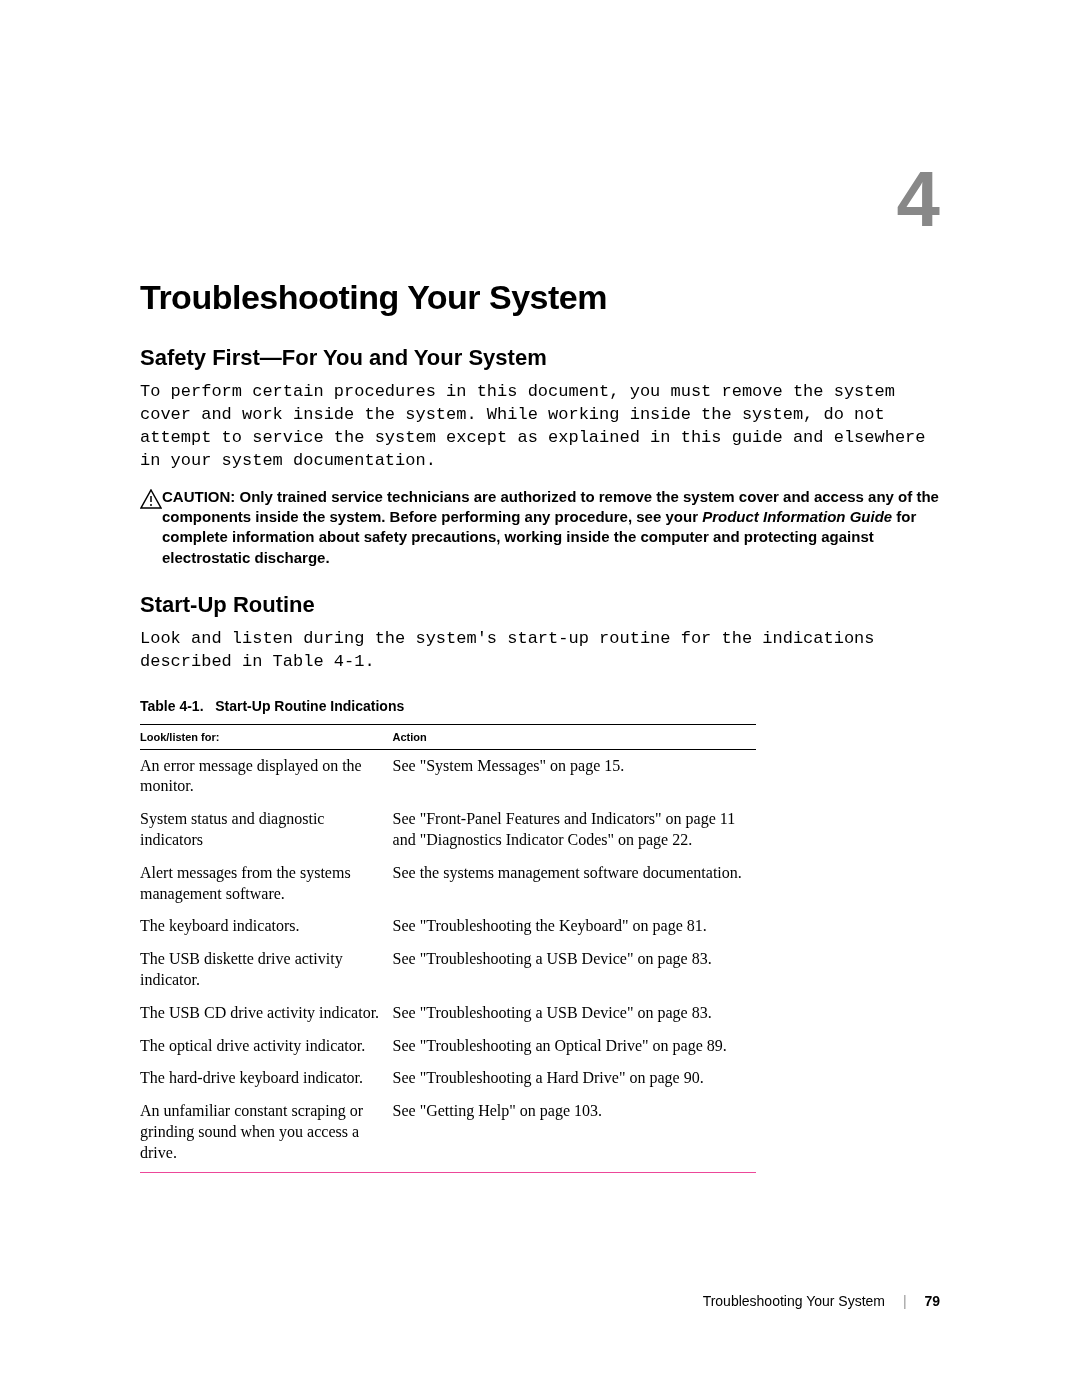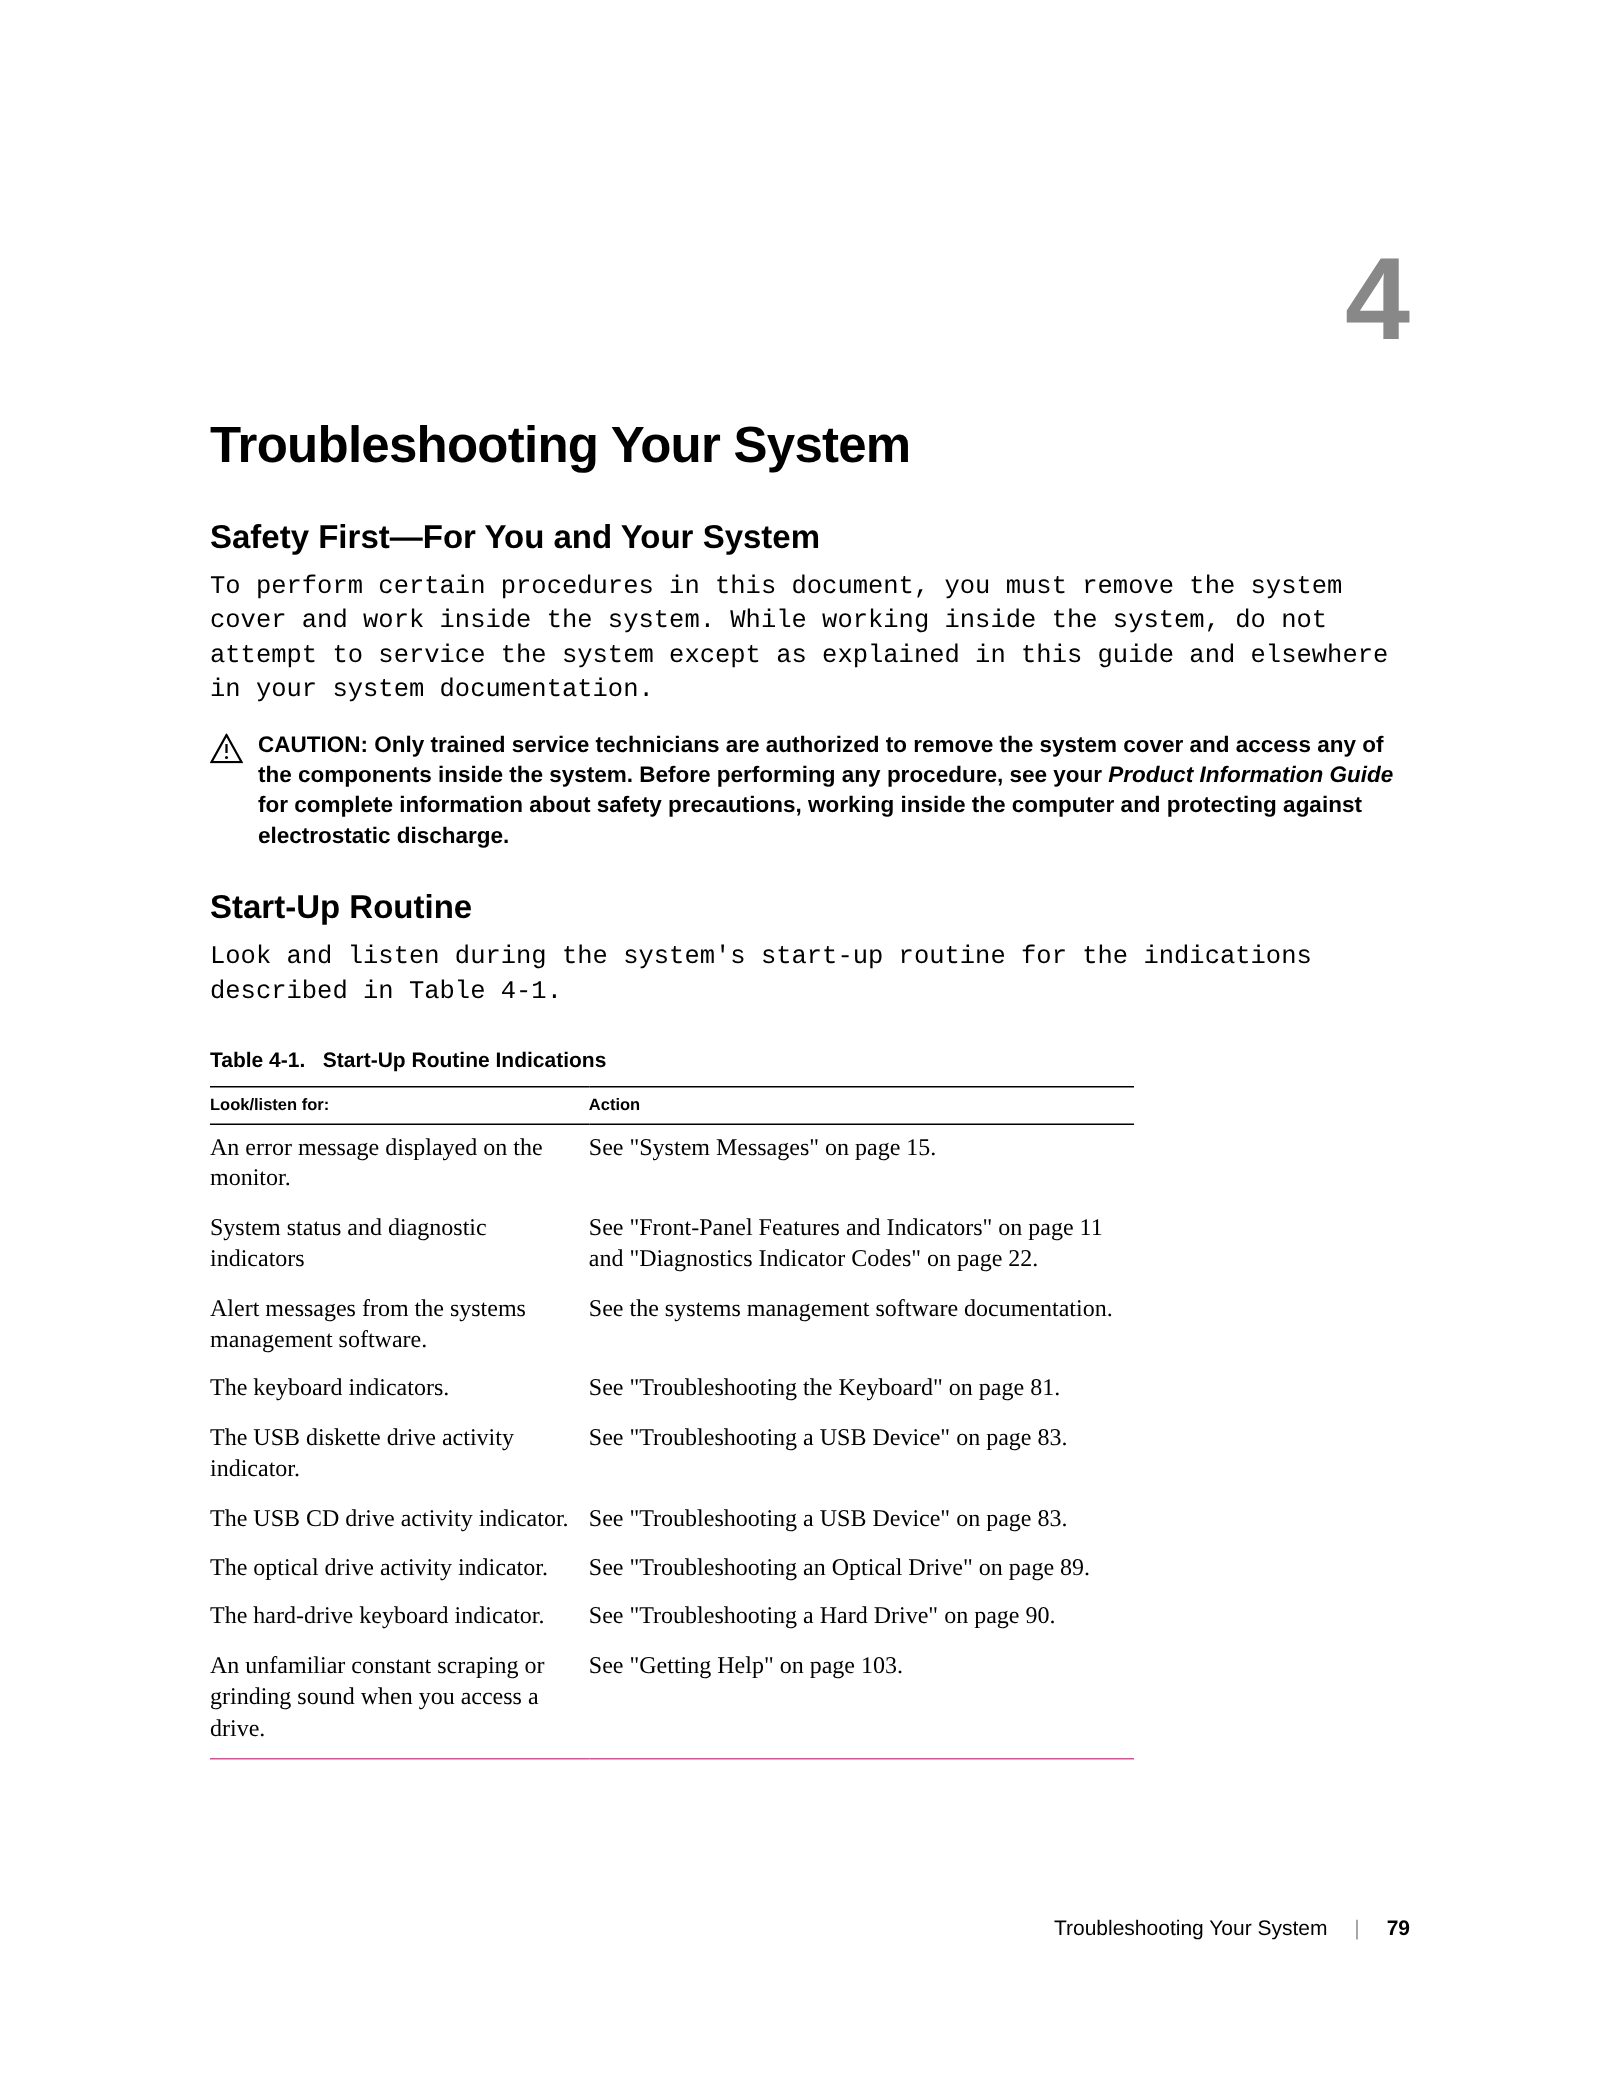--- a/index.html
+++ b/index.html
@@ -41,21 +41,20 @@
   }
   .body-text {
     font-size: 17px;
     line-height: 1.35;
     margin: 0 0 14px 0;
     font-family: Liberation Mono, monospace;
   }
   .caution-block {
     display: flex;
     align-items: flex-start;
-    gap: 10px;
     margin-bottom: 24px;
   }
   .caution-icon {
     font-family: Arial, Helvetica, sans-serif;
     flex: 0 0 auto;
     margin-top: 2px;
   }
   .caution-icon svg {
     display: block;
   }
@@ -95,21 +94,21 @@
   }
   tbody tr:last-child td {
     border-bottom: 1px solid #ec4899;
     padding-bottom: 8px;
   }
   .col-look {
     width: 41%;
   }
   .footer {
     position: absolute;
-    bottom: 104px;
+    bottom: 88px;
     right: 140px;
     font-family: Arial, Helvetica, sans-serif;
     font-size: 14px;
   }
   .footer .sep {
     color: #999;
     margin: 0 14px;
   }
   .footer .pagenum {
     font-weight: 700;

